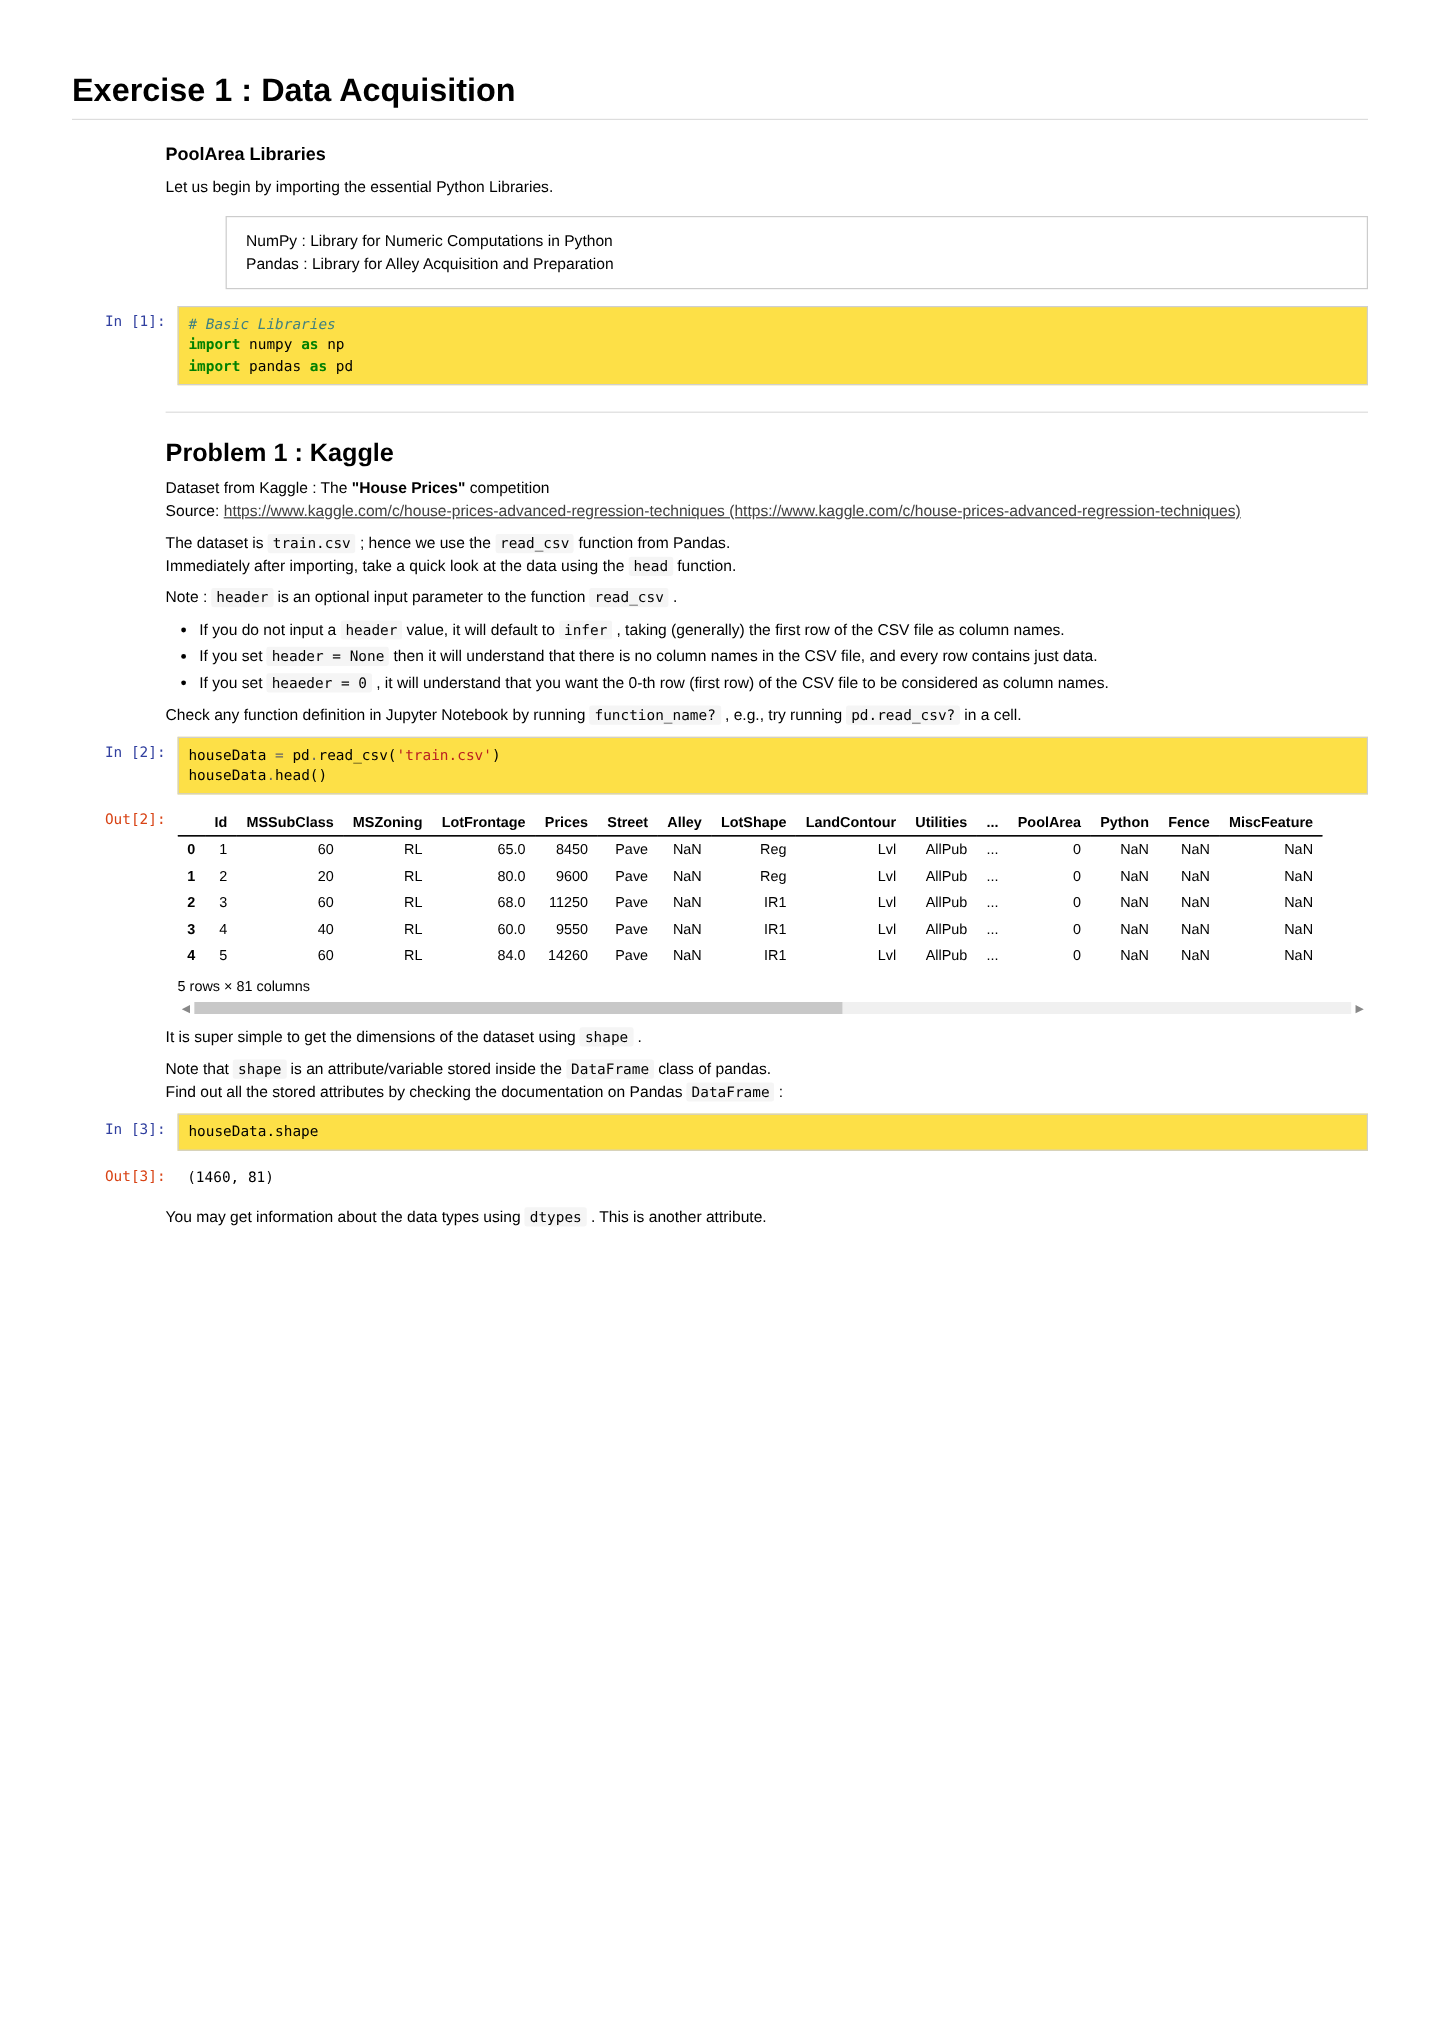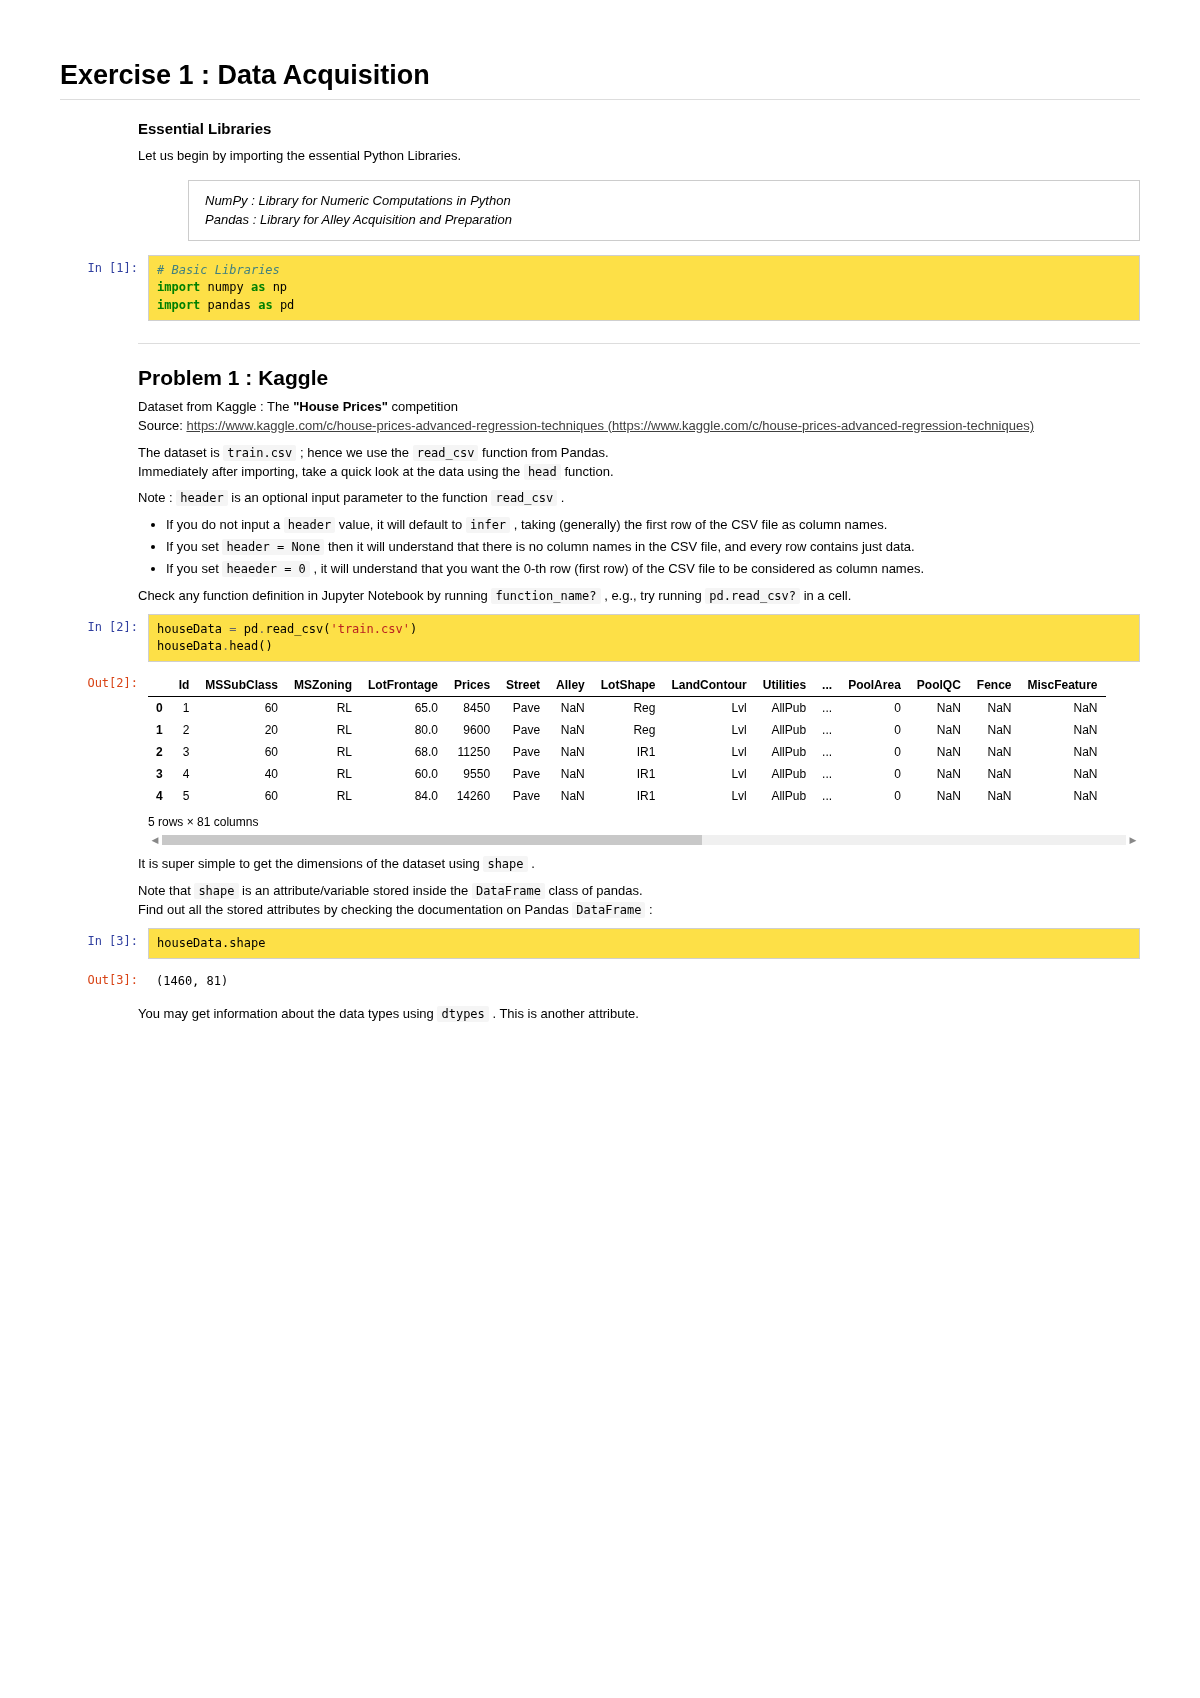--- a/index.html
+++ b/index.html
@@ -40,21 +40,20 @@
   }
   .box {
     border-left: 1px solid #ccc;
     border-top: 1px solid #ccc;
     border-bottom: 1px solid #ccc;
     border-right: 1px solid #ccc;
     padding: 10px 16px;
     margin: 14px 0 14px 50px;
     background: #fff;
     line-height: 1.5;
-    font-style: italic;
   }
   .cell {
     display: flex;
     margin: 8px 0;
   }
   .prompt {
     width: 78px;
     flex-shrink: 0;
     text-align: right;
     padding-right: 10px;
@@ -156,21 +155,21 @@
   }
 </style>
 </head>
 <body>
 
 <div class="container">
 
   <h1>Exercise 1 : Data Acquisition</h1>
 
   <div class="markdown">
-    <h3>Essential Libraries</h3>
+    <h3>PoolArea Libraries</h3>
     <p>Let us begin by importing the essential Python Libraries.</p>
     <div class="box">
       <div>NumPy : Library for Numeric Computations in Python</div>
       <div>Pandas : Library for Alley Acquisition and Preparation</div>
     </div>
   </div>
 
   <div class="cell">
     <div class="prompt prompt-in">In [1]:</div>
     <div class="code-input"><span class="comment"># Basic Libraries</span>
@@ -221,21 +220,21 @@
               <th>MSZoning</th>
               <th>LotFrontage</th>
               <th>Prices</th>
               <th>Street</th>
               <th>Alley</th>
               <th>LotShape</th>
               <th>LandContour</th>
               <th>Utilities</th>
               <th>...</th>
               <th>PoolArea</th>
-              <th>PoolQC</th>
+              <th>Python</th>
               <th>Fence</th>
               <th>MiscFeature</th>
             </tr>
           </thead>
           <tbody>
             <tr>
               <td class="idx">0</td>
               <td>1</td>
               <td>60</td>
               <td>RL</td>

